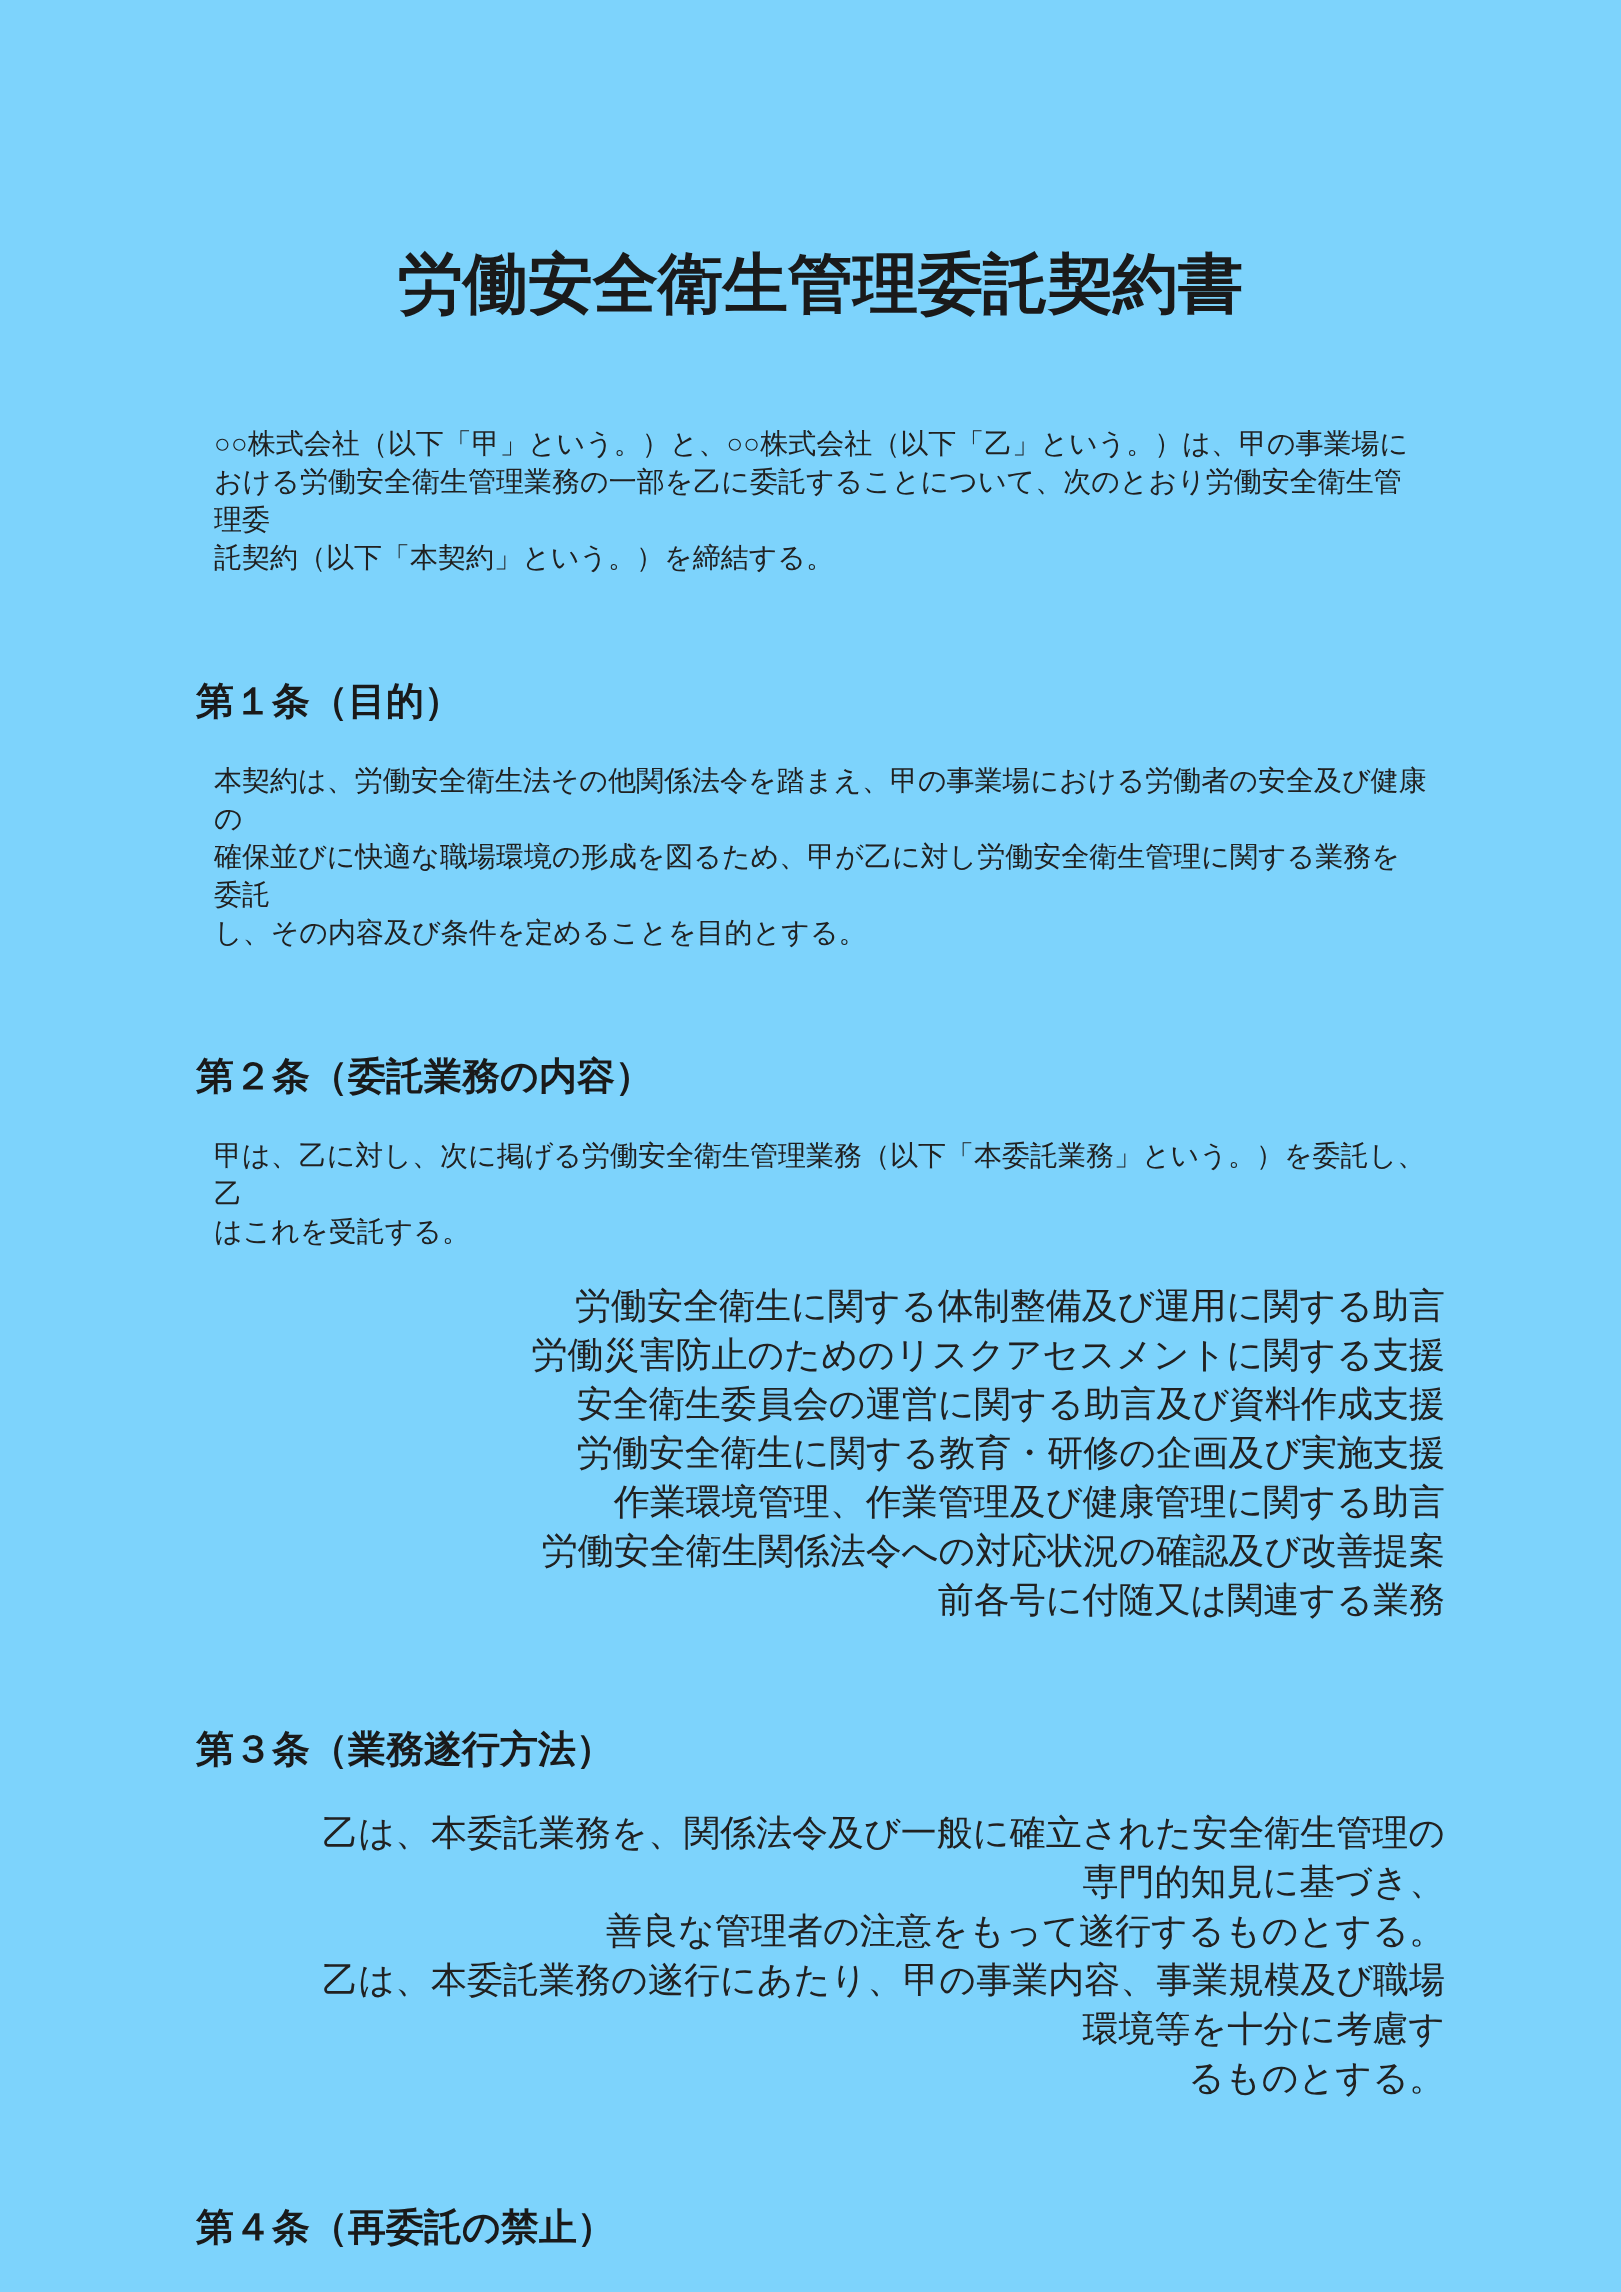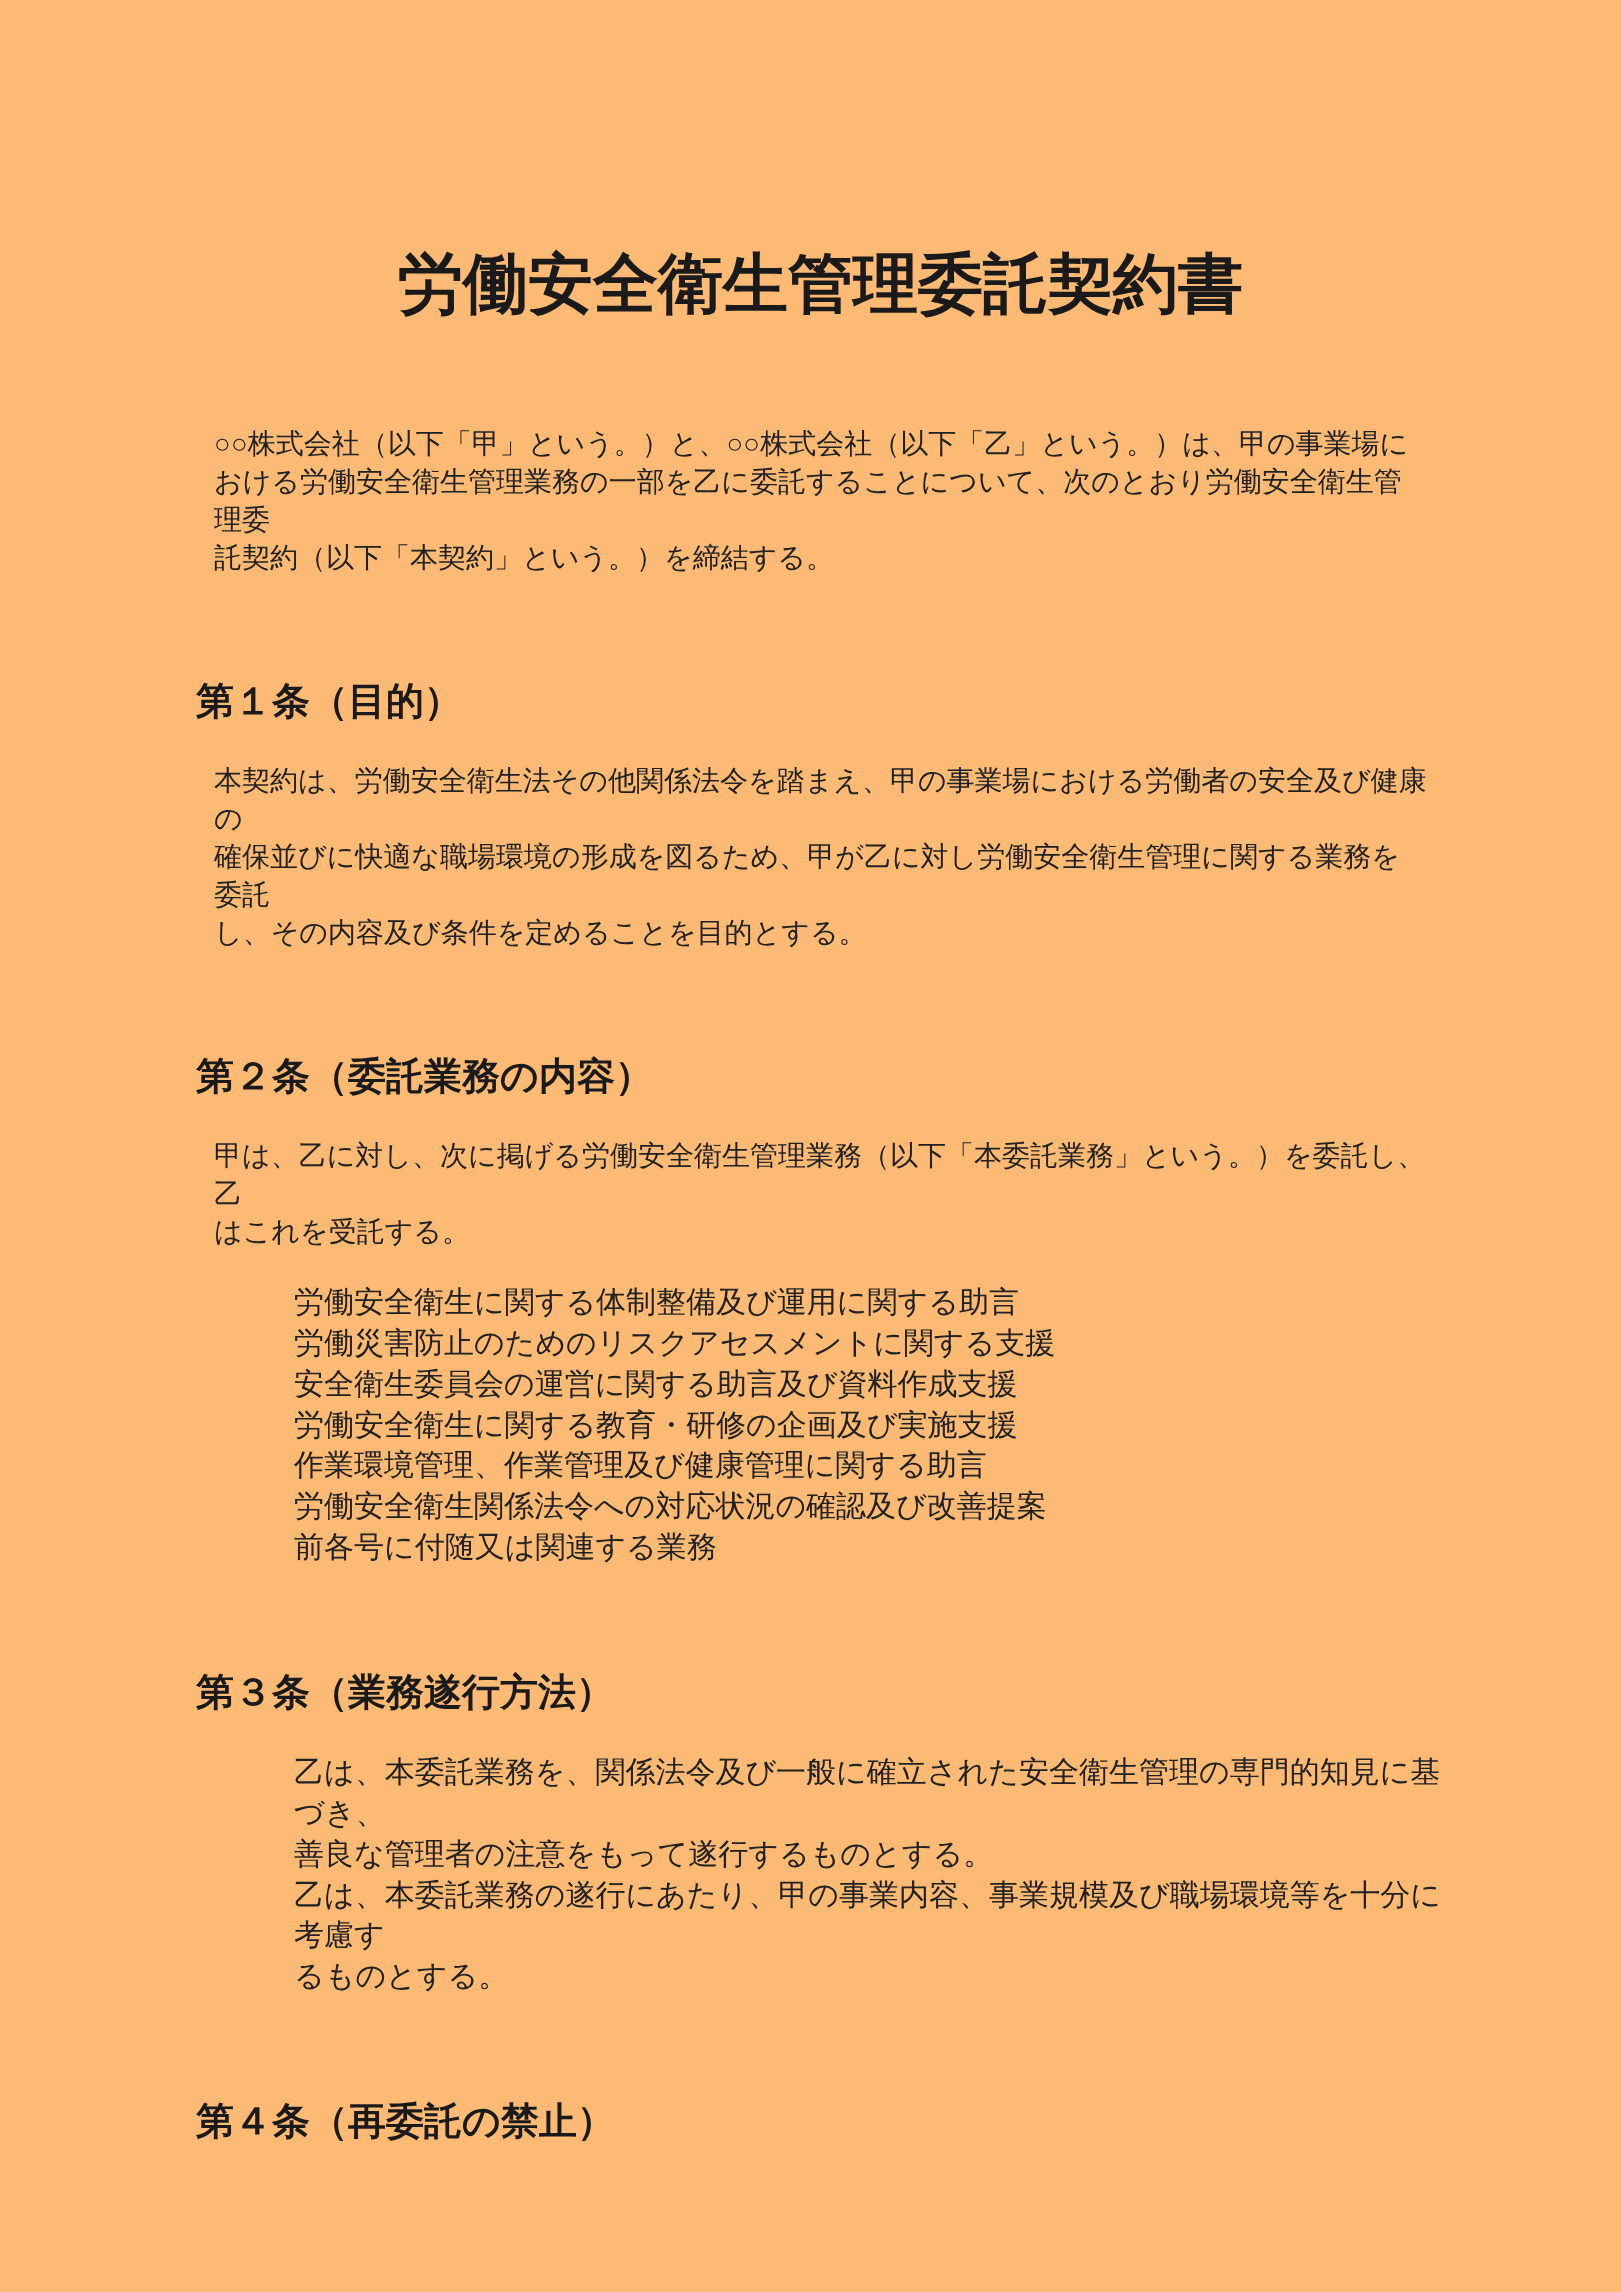--- a/index.html
+++ b/index.html
@@ -6,21 +6,21 @@
     margin: 0;
     padding: 0;
     background: #ffffff;
   }
   .page {
     position: relative;
     width: 1621px;
     height: 2293px;
     box-sizing: border-box;
     padding: 0 176px 0 196px;
-    background: #fdba74;
+    background: #7dd3fc;
     color: #212121;
     font-family: "Liberation Sans", "DejaVu Sans", sans-serif;
     overflow: hidden;
   }
   .title {
     margin: 245px 0 0 0;
     font-size: 65px;
     line-height: 1.2;
     font-weight: 700;
     text-align: center;
@@ -38,22 +38,23 @@
     margin: 18px;
     font-size: 28px;
     line-height: 1.36;
     white-space: pre-line;
   }
   .intro {
     margin-top: 102px;
   }
   .indent-block {
     margin: 0 0 0 98px;
-    font-size: 30px;
+    font-size: 36px;
     line-height: 1.36;
+    text-align: right;
   }
   .indent-block.gap-top {
     margin-top: 31px;
   }
   .indent-line {
     margin: 0;
     white-space: pre-line;
   }
   section {
     margin: 0;

